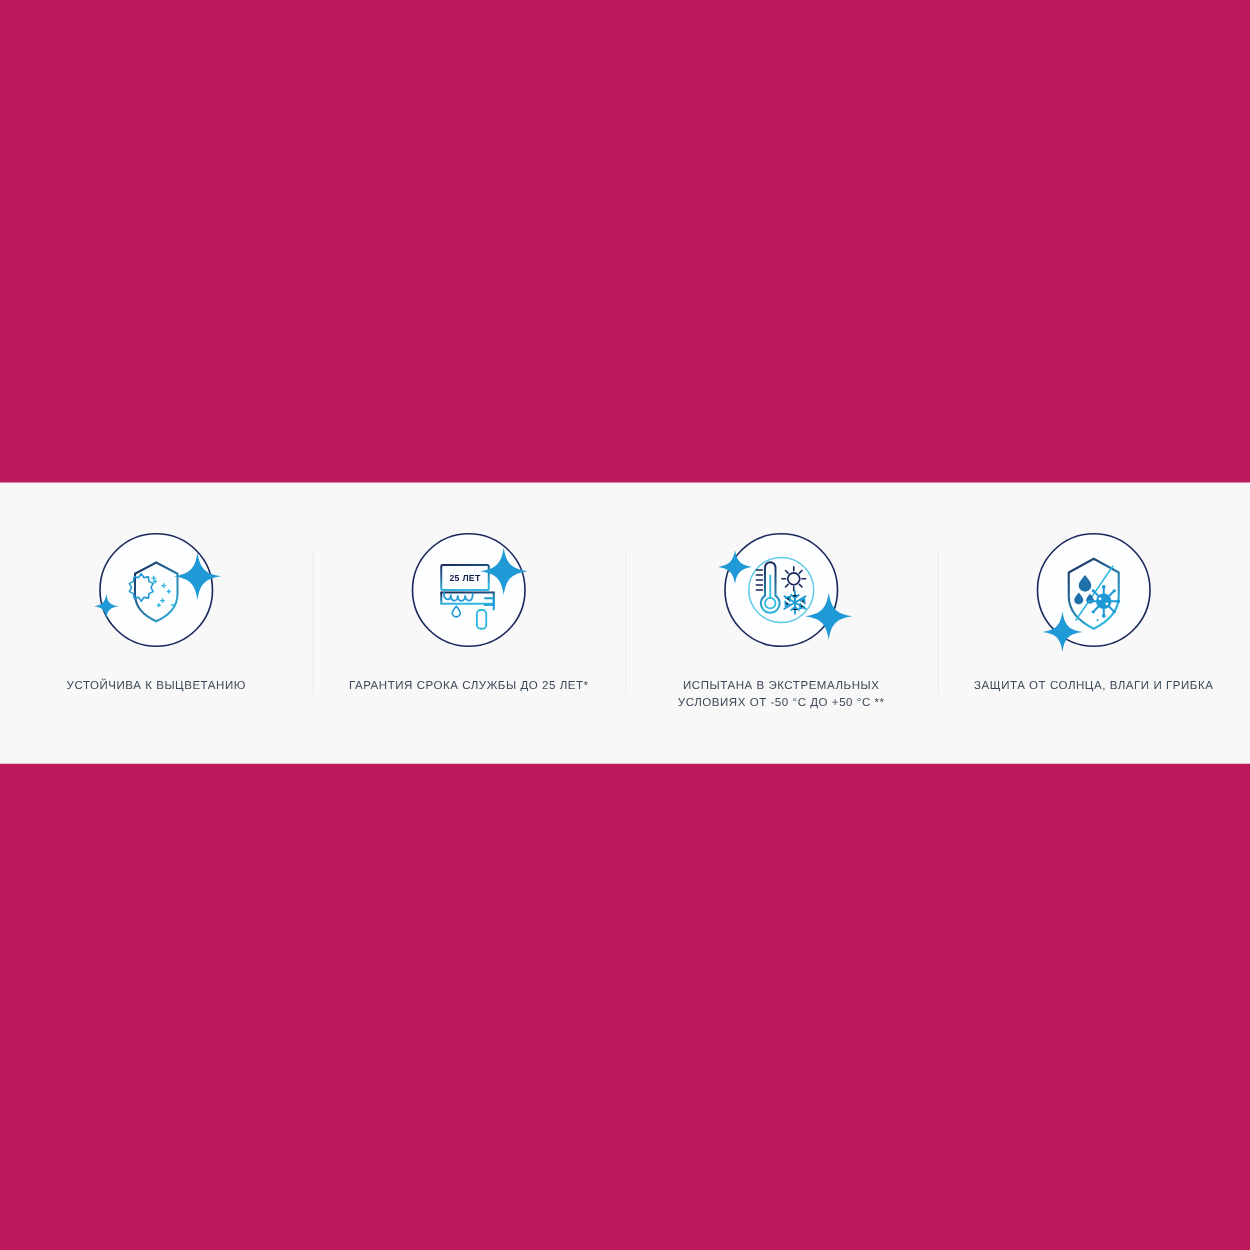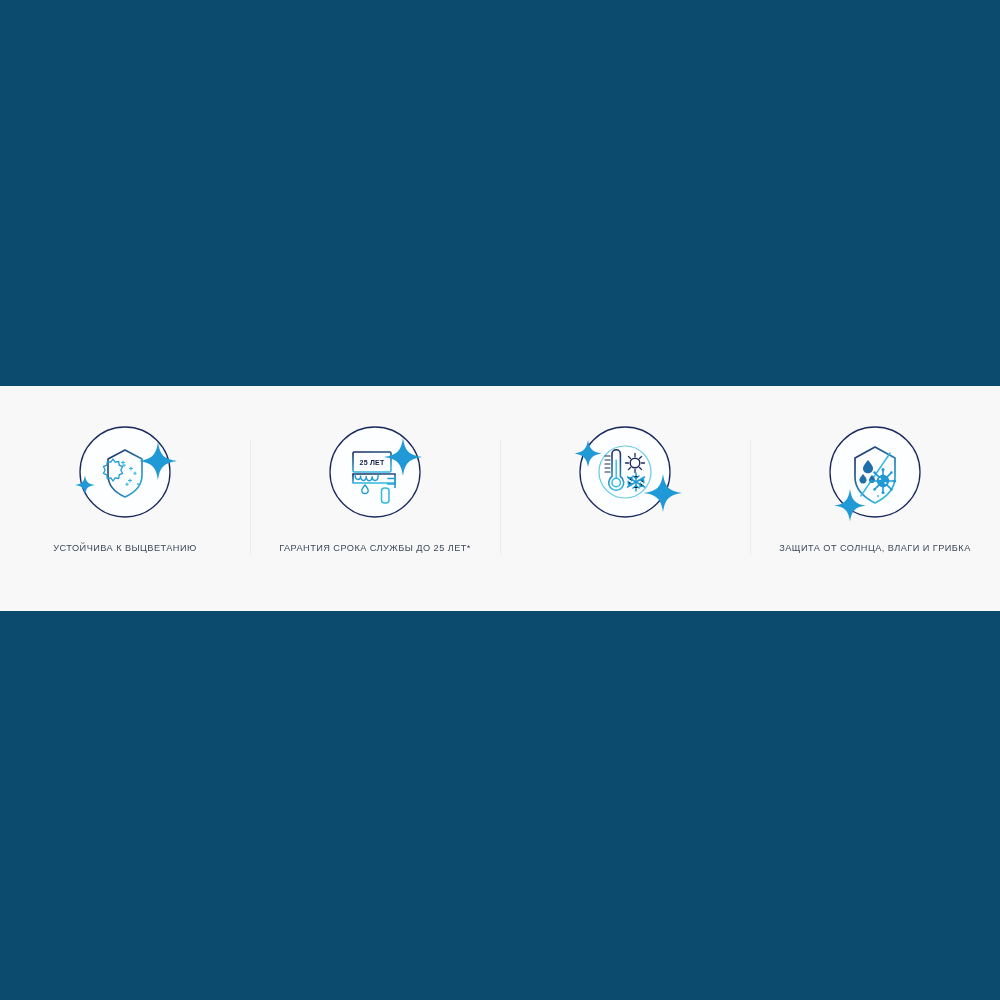--- a/index.html
+++ b/index.html
@@ -6,21 +6,21 @@
   html, body {
     width:1000px; height:1000px;
     background:#ffffff;
     font-family:"Liberation Sans", sans-serif;
     overflow:hidden;
   }
 
   .page {
     position:relative;
     width:1000px; height:1000px;
-    background:#0c4a6e;
+    background:#be185d;
   }
 
   
   .feature-band {
     position:absolute;
     left:0;
     top:386px;
     width:1000px;
     height:225px;
     background:#f8f8f9;
@@ -216,20 +216,21 @@
               <path d="M78.8 70.8 l-0.4 -3.6 l-3.3 1.2"></path>
               <path d="M63.6 66.4 l3.4 -1.1 l-0.3 3.6"></path>
               <path d="M78.4 73.6 l-3.4 1.1 l0.3 -3.6"></path>
             </g>
 
             <path d="M23 28 C24.5 37 27.5 40 36.5 41.5 C27.5 43 24.5 46 23 55 C21.5 46 18.5 43 9.5 41.5 C18.5 40 21.5 37 23 28 Z" fill="#1f9ad6"></path>
 
             <path d="M98 62 C100 75 104 79 117 81 C104 83 100 87 98 100 C96 87 92 83 79 81 C92 79 96 75 98 62 Z" fill="#1f9ad6"></path>
           </svg>
         </div>
+        <div class="feature-label two-line">ИСПЫТАНА В ЭКСТРЕМАЛЬНЫХ УСЛОВИЯХ ОТ -50 °C ДО +50 °C **</div>
       </div>
 
       <div class="feature">
         <div class="icon-wrap">
           <svg width="120" height="120" viewBox="0 0 120 120">
             <defs>
               <linearGradient id="g4" x1="0" y1="0" x2="0.6" y2="1">
                 <stop offset="0" stop-color="#1b2a5e"></stop>
                 <stop offset="1" stop-color="#2fb9e0"></stop>
               </linearGradient>

